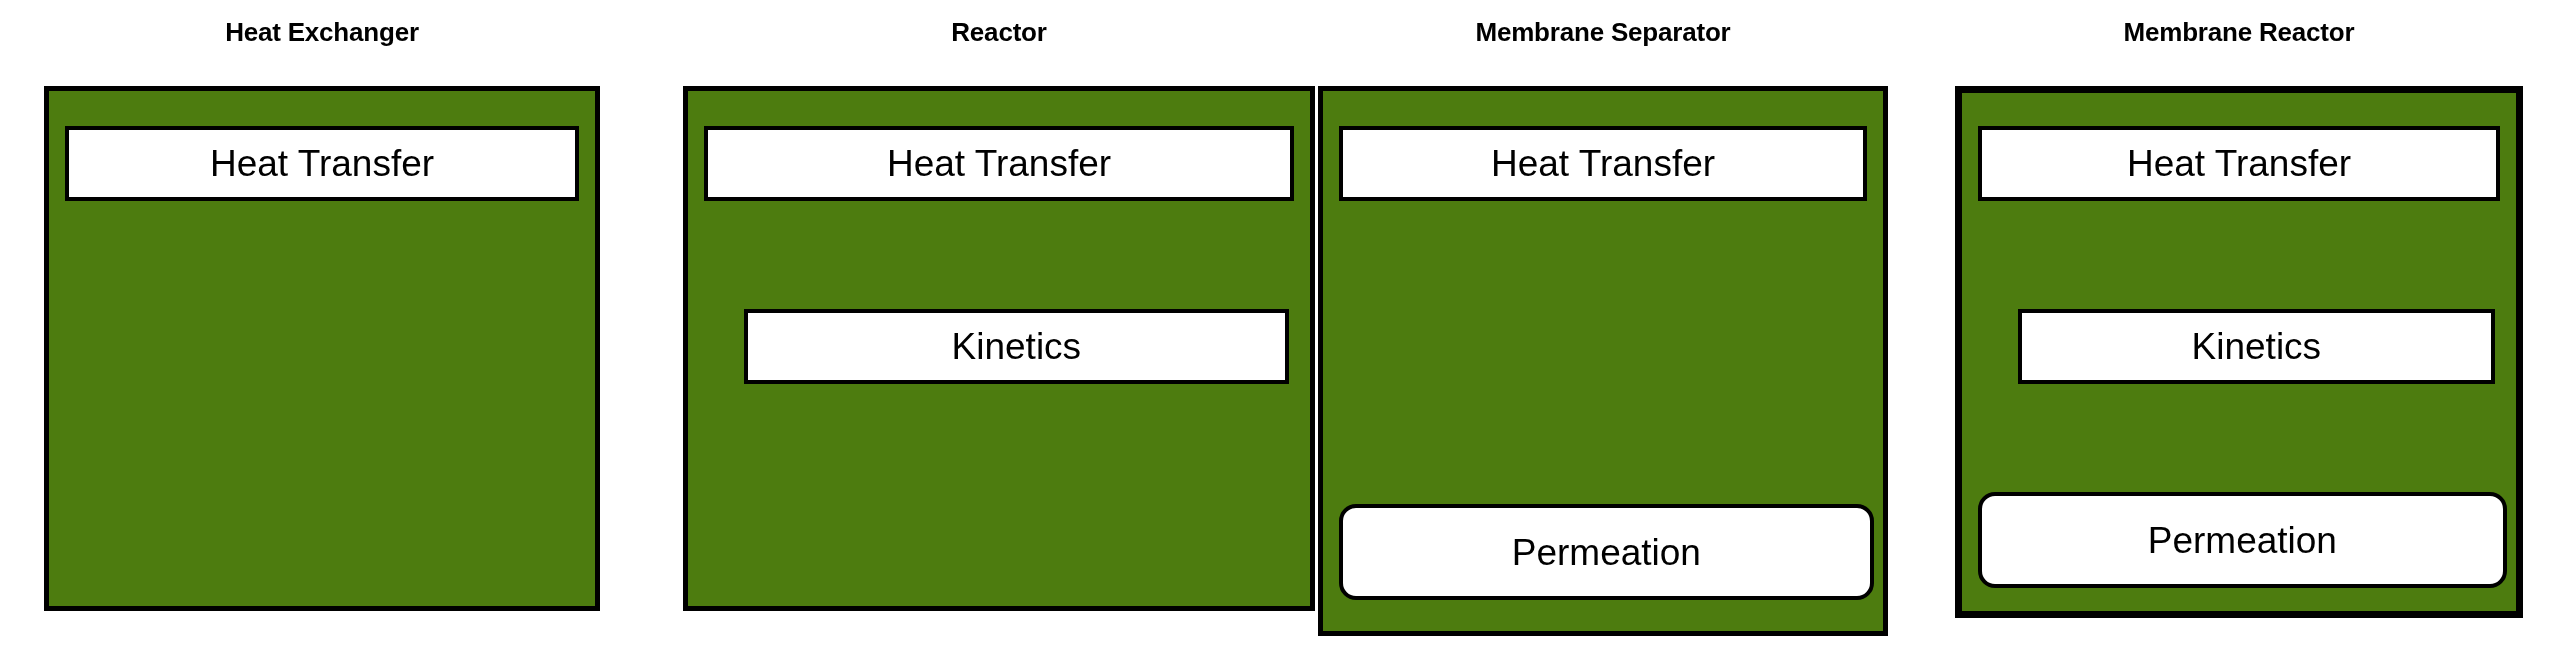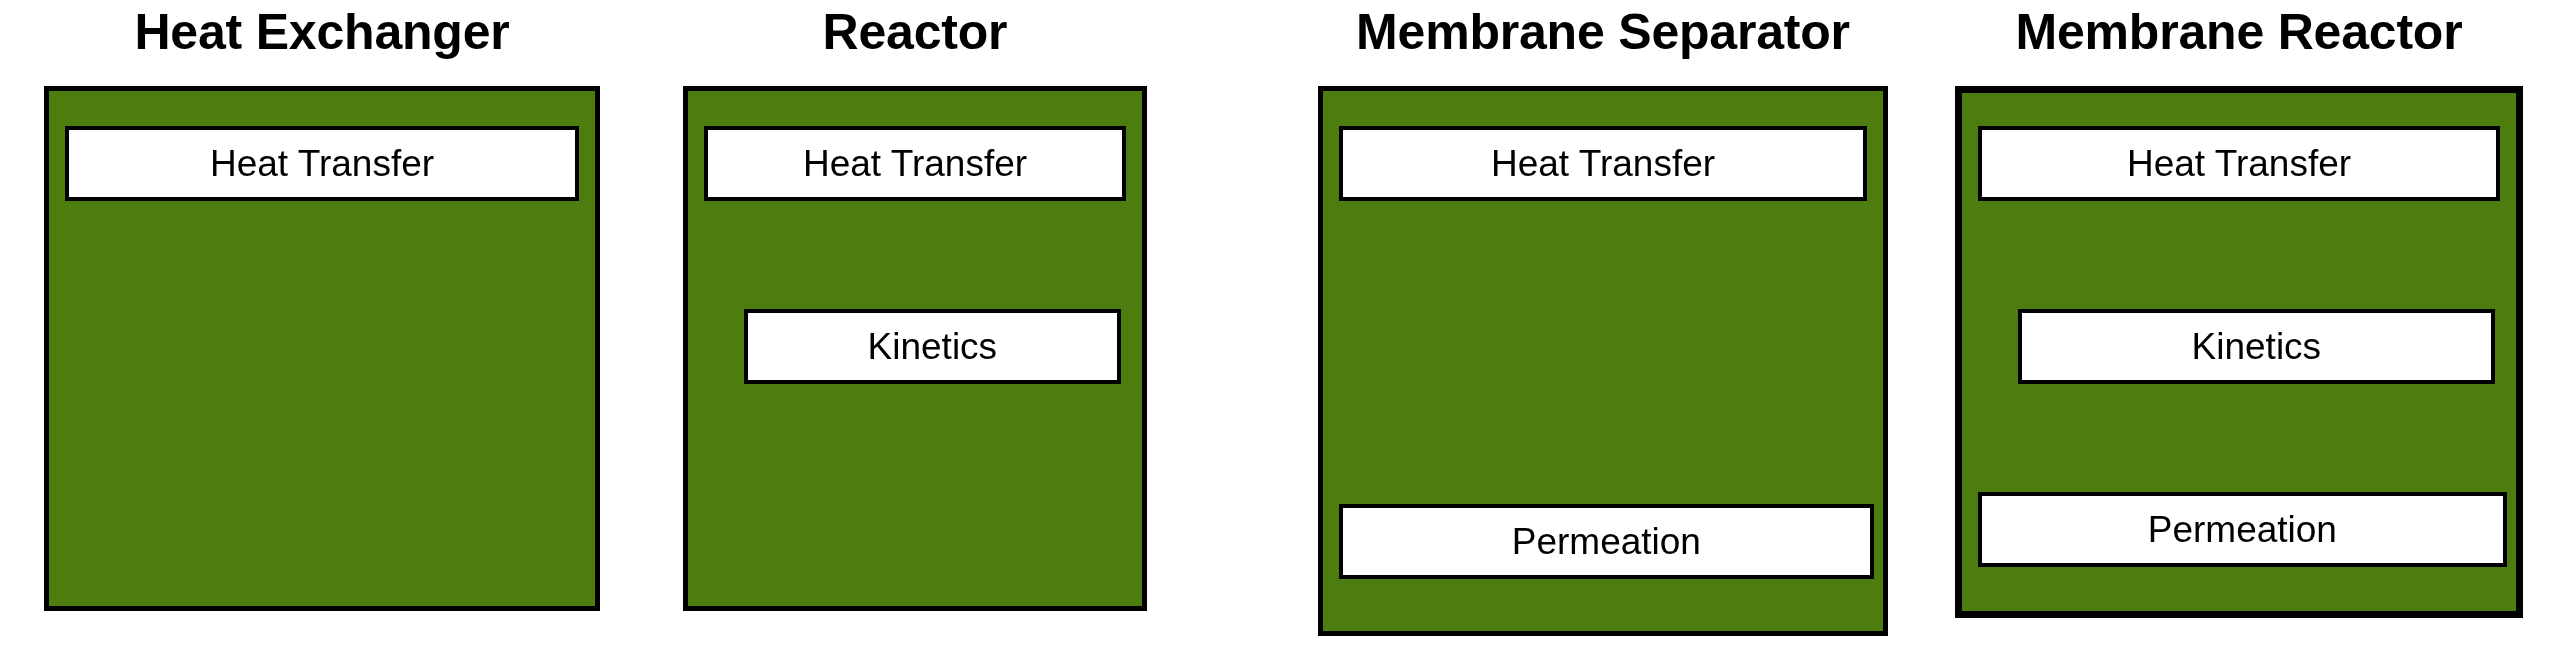--- a/index.html
+++ b/index.html
@@ -28,21 +28,21 @@
     height: 659px;
   }
 
   .panel-title {
     position: absolute;
     top: 7.9px;
     left: 0;
     width: 100%;
     text-align: center;
     font-weight: bold;
-    font-size: 50px;
+    font-size: 26px;
     line-height: 49px;
     color: #000000;
     letter-spacing: -0.2px;
     white-space: nowrap;
   }
 
   .unit-box {
     position: absolute;
     left: 0;
     top: 86px;
@@ -77,42 +77,42 @@
     font-size: 37px;
     line-height: 43px;
     color: #000000;
     white-space: nowrap;
     font-weight: normal;
   }
 
   
   .slot-heat   { left: 15.7px; right: 15.7px; top: 35px;  height: 75px; }
   .slot-kin    { left: 15.7px; right: 21px; top: 218px; height: 75px; margin-left: 40px; }
-  .slot-perm   { left: 15.7px; right: 9px; top: 401px; height: 75px; }
+  .slot-perm   { left: 15.7px; right: 9px; top: 401px; height: 96px; border-radius: 17px; }
 
   .panel-3 .slot-perm { top: 413px; }
   .panel-4 .slot-heat { top: 33px; }
   .panel-4 .slot-kin  { top: 216px; }
   .panel-4 .slot-perm { top: 399px; }
 </style>
 </head>
 <body>
 
 <div id="canvas">
 
   <div class="panel panel-1" style="left:44px; width:556px;">
     <div class="panel-title">Heat Exchanger</div>
     <div class="unit-box">
       <div class="model-block slot-heat">
         <span class="model-block-label">Heat Transfer</span>
       </div>
     </div>
   </div>
 
-  <div class="panel panel-2" style="left:683px; width:464px;">
+  <div class="panel panel-2" style="left:683px; width:632px;">
     <div class="panel-title">Reactor</div>
     <div class="unit-box">
       <div class="model-block slot-heat">
         <span class="model-block-label">Heat Transfer</span>
       </div>
       <div class="model-block slot-kin">
         <span class="model-block-label">Kinetics</span>
       </div>
     </div>
   </div>

